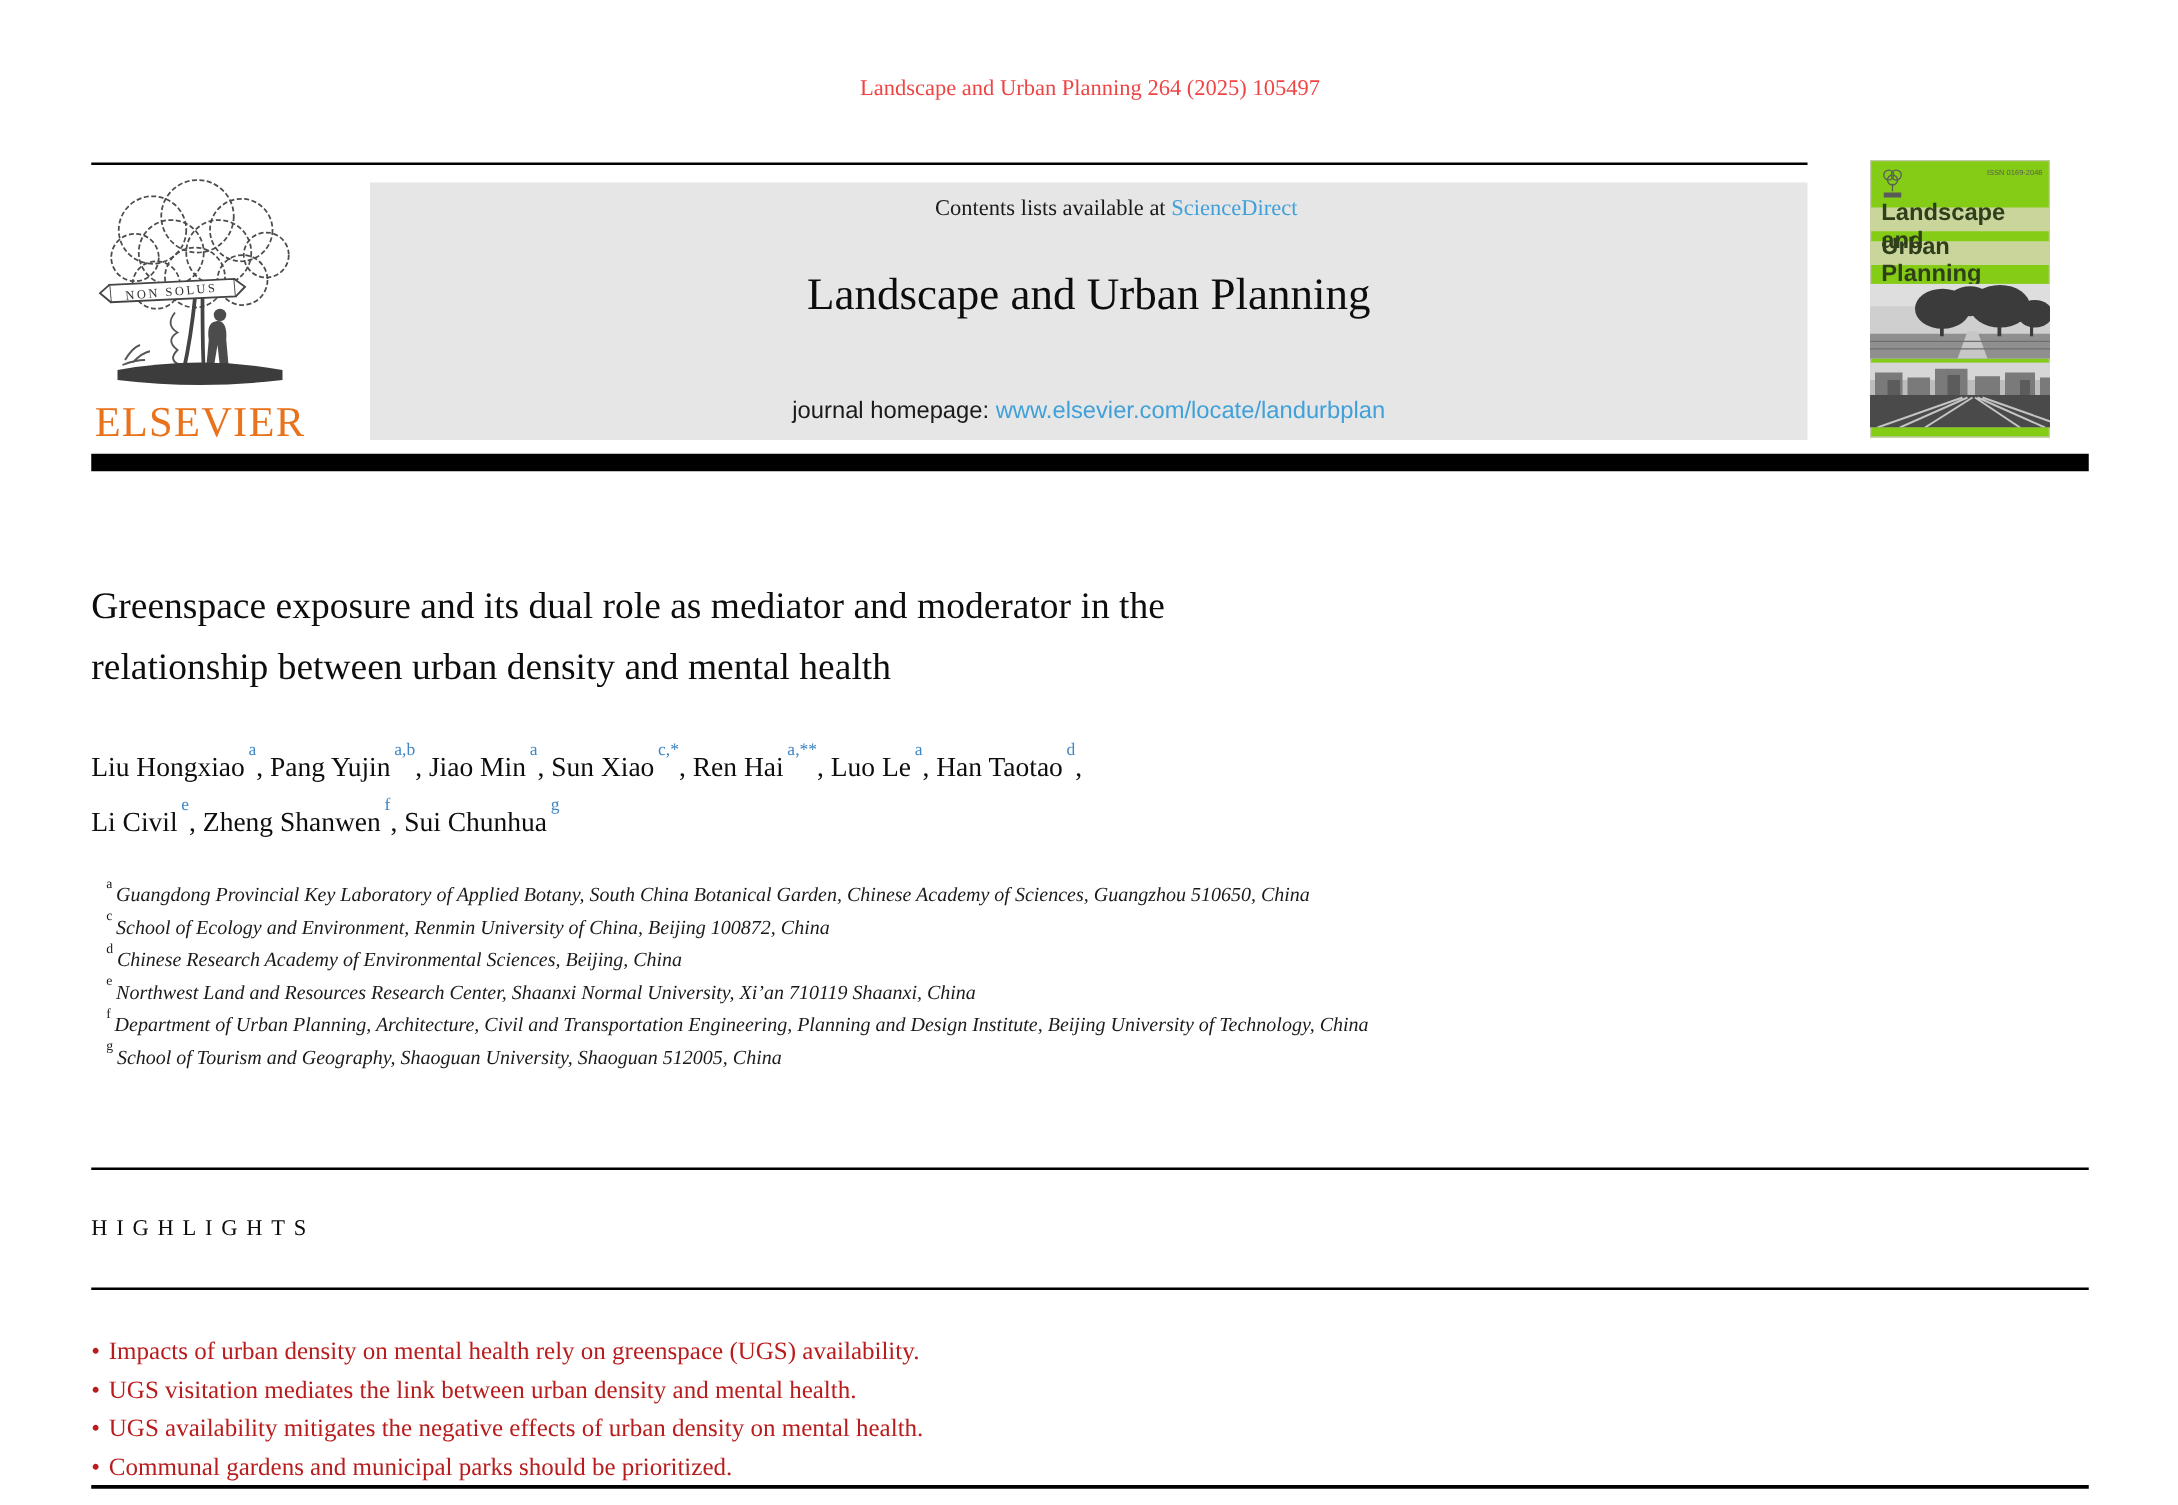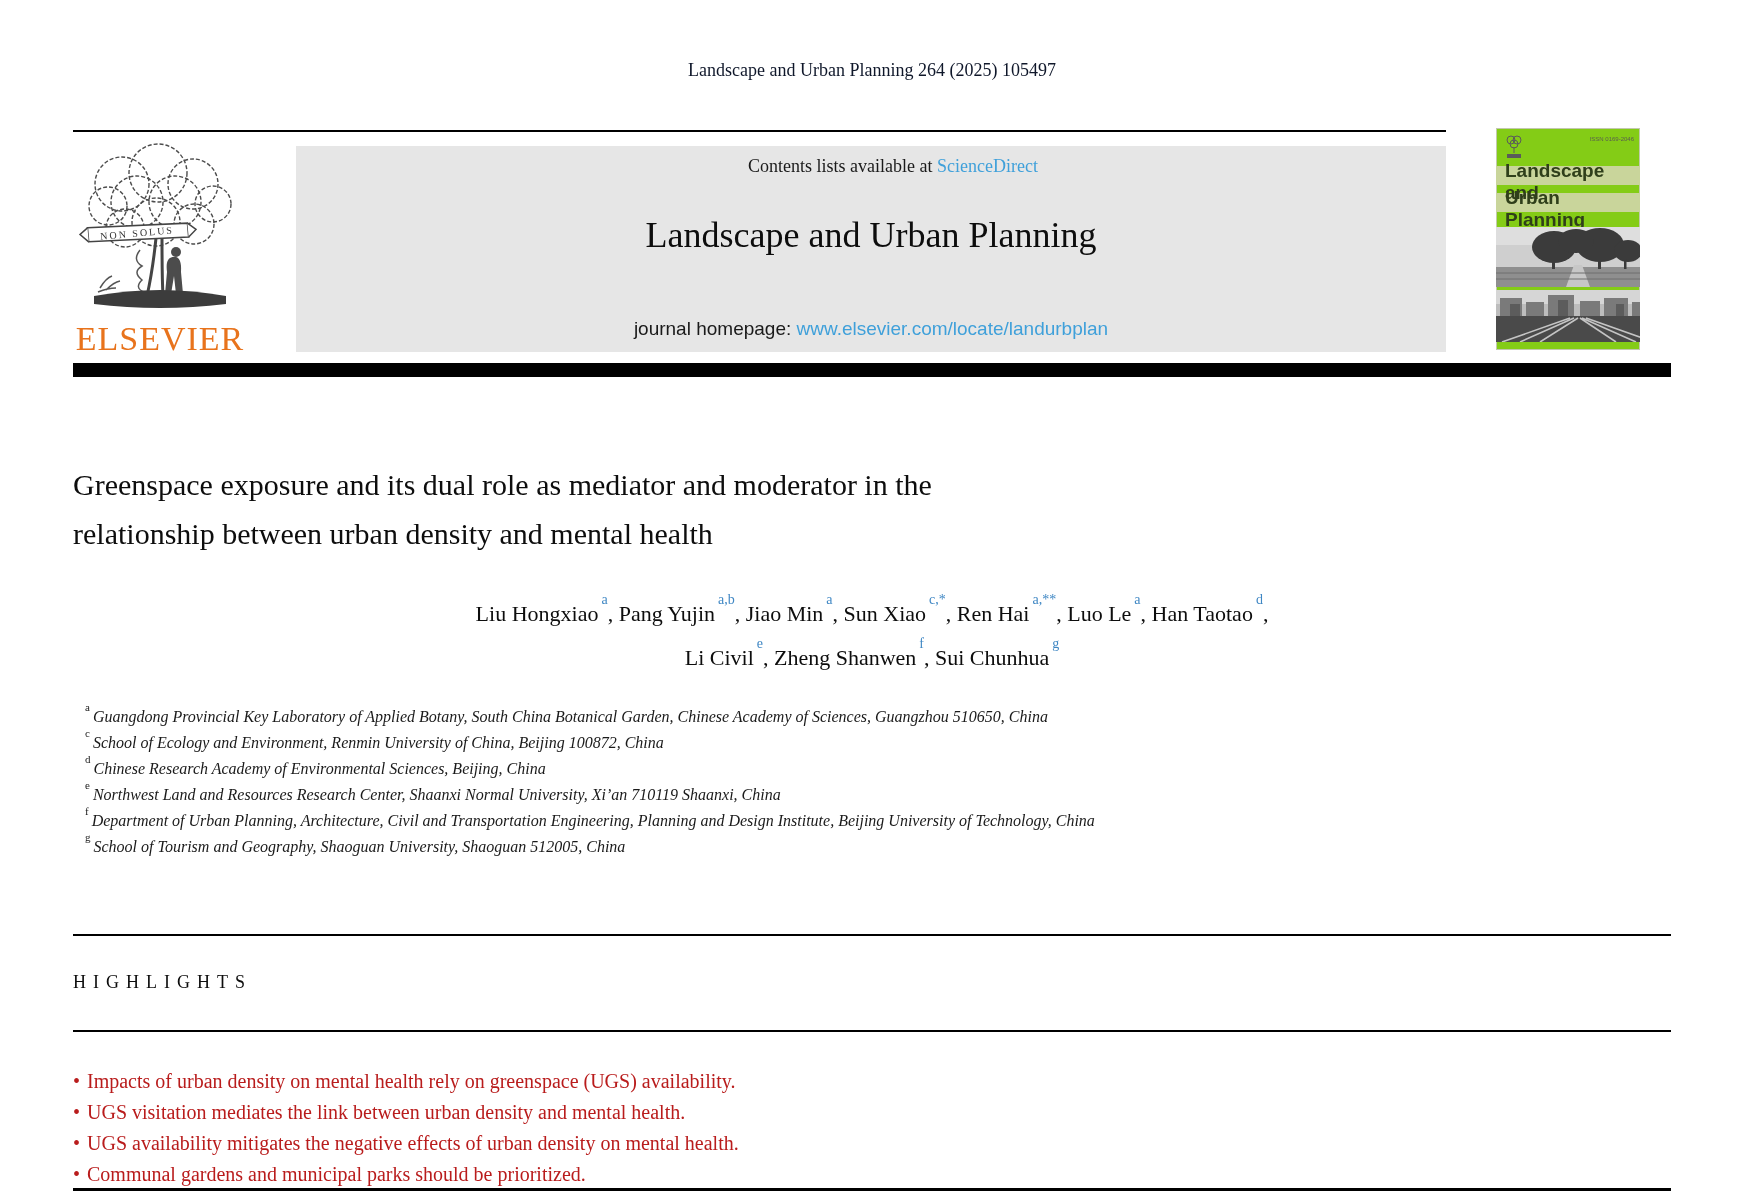--- a/index.html
+++ b/index.html
@@ -1,21 +1,21 @@
 <!DOCTYPE html>
 <html><head>
 <meta charset="utf-8">
 <style>
   html,body{margin:0;padding:0;background:#ffffff;}
   .page{position:relative;width:1742px;height:1204px;background:#ffffff;overflow:hidden;
         font-family:"Liberation Serif", serif;color:#111;}
 
   
   .top-ref{position:absolute;left:73px;top:60px;width:1598px;text-align:center;
-           font-size:18px;color:#0f172a;text-decoration:none;display:block;}
+           font-size:18px;color:#ef4444;text-decoration:none;display:block;}
 
   
   .rule-top{position:absolute;left:73px;top:130px;width:1373px;height:2px;background:#000;}
 
   
   .logo-block{position:absolute;left:68px;top:140px;width:184px;height:214px;}
   .logo-tree{display:block;margin:0 auto;}
   .elsevier-word{font-family:"Liberation Serif", serif;font-size:34px;color:#e8731c;
                  letter-spacing:1px;text-align:center;margin-top:2px;}
 
@@ -42,21 +42,21 @@
   .ct1{top:32px;} .ct2{top:59px;}
   .cover-photo{position:absolute;left:0;}
   .photo1{top:99px;} .photo2{top:162px;}
 
   
   .black-bar{position:absolute;left:73px;top:363px;width:1598px;height:14px;background:#000;}
 
   
   .article-title{position:absolute;left:73px;top:460px;width:1598px;
                  font-size:30px;line-height:49px;color:#0d0d0d;font-weight:normal;margin:0;}
-  .authors{position:absolute;left:73px;top:592px;width:1598px;font-size:22px;line-height:44px;color:#0d0d0d;text-align:center;}
+  .authors{position:absolute;left:73px;top:592px;width:1598px;font-size:22px;line-height:44px;color:#0d0d0d;}
   .a-sup{color:#3f87c4;font-size:14px;line-height:0;position:relative;top:-9px;margin-left:3px;}
   .affils{position:absolute;left:73px;top:704px;width:1598px;font-size:16px;line-height:26px;color:#1a1a1a;margin-left:12px;}
   .affil-text{font-style:italic;}
   .af-sup{font-style:normal;font-size:11px;line-height:0;position:relative;top:-5px;margin-right:3px;}
 
   
   .hl-rule{position:absolute;left:73px;width:1598px;height:2px;background:#000;}
   .r1{top:934px;} .r2{top:1030px;}
   .hl-heading{position:absolute;left:73px;top:972px;font-size:18px;letter-spacing:7px;color:#0d0d0d;}
   .bullets{position:absolute;left:73px;top:1066px;width:1598px;font-size:20px;line-height:31px;color:#b91c1c;}

